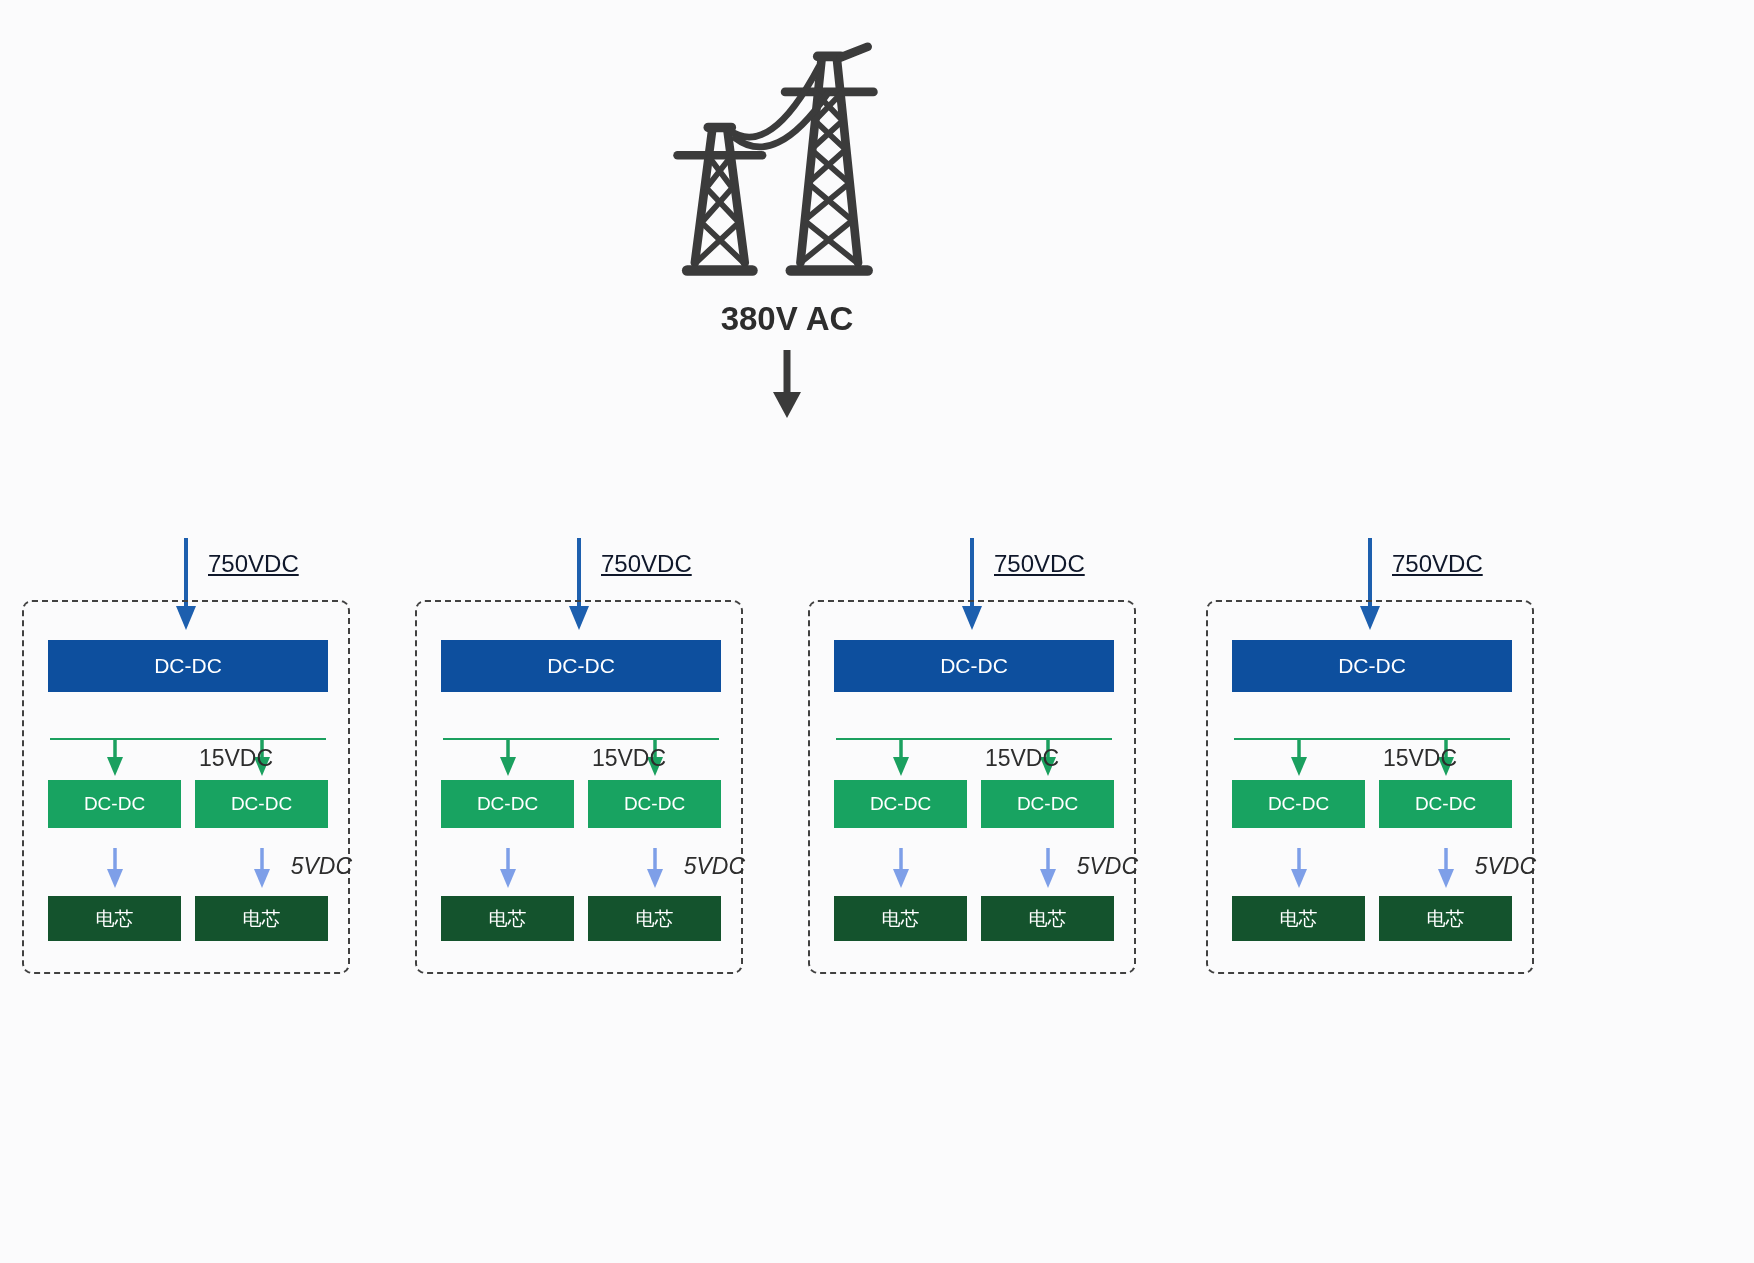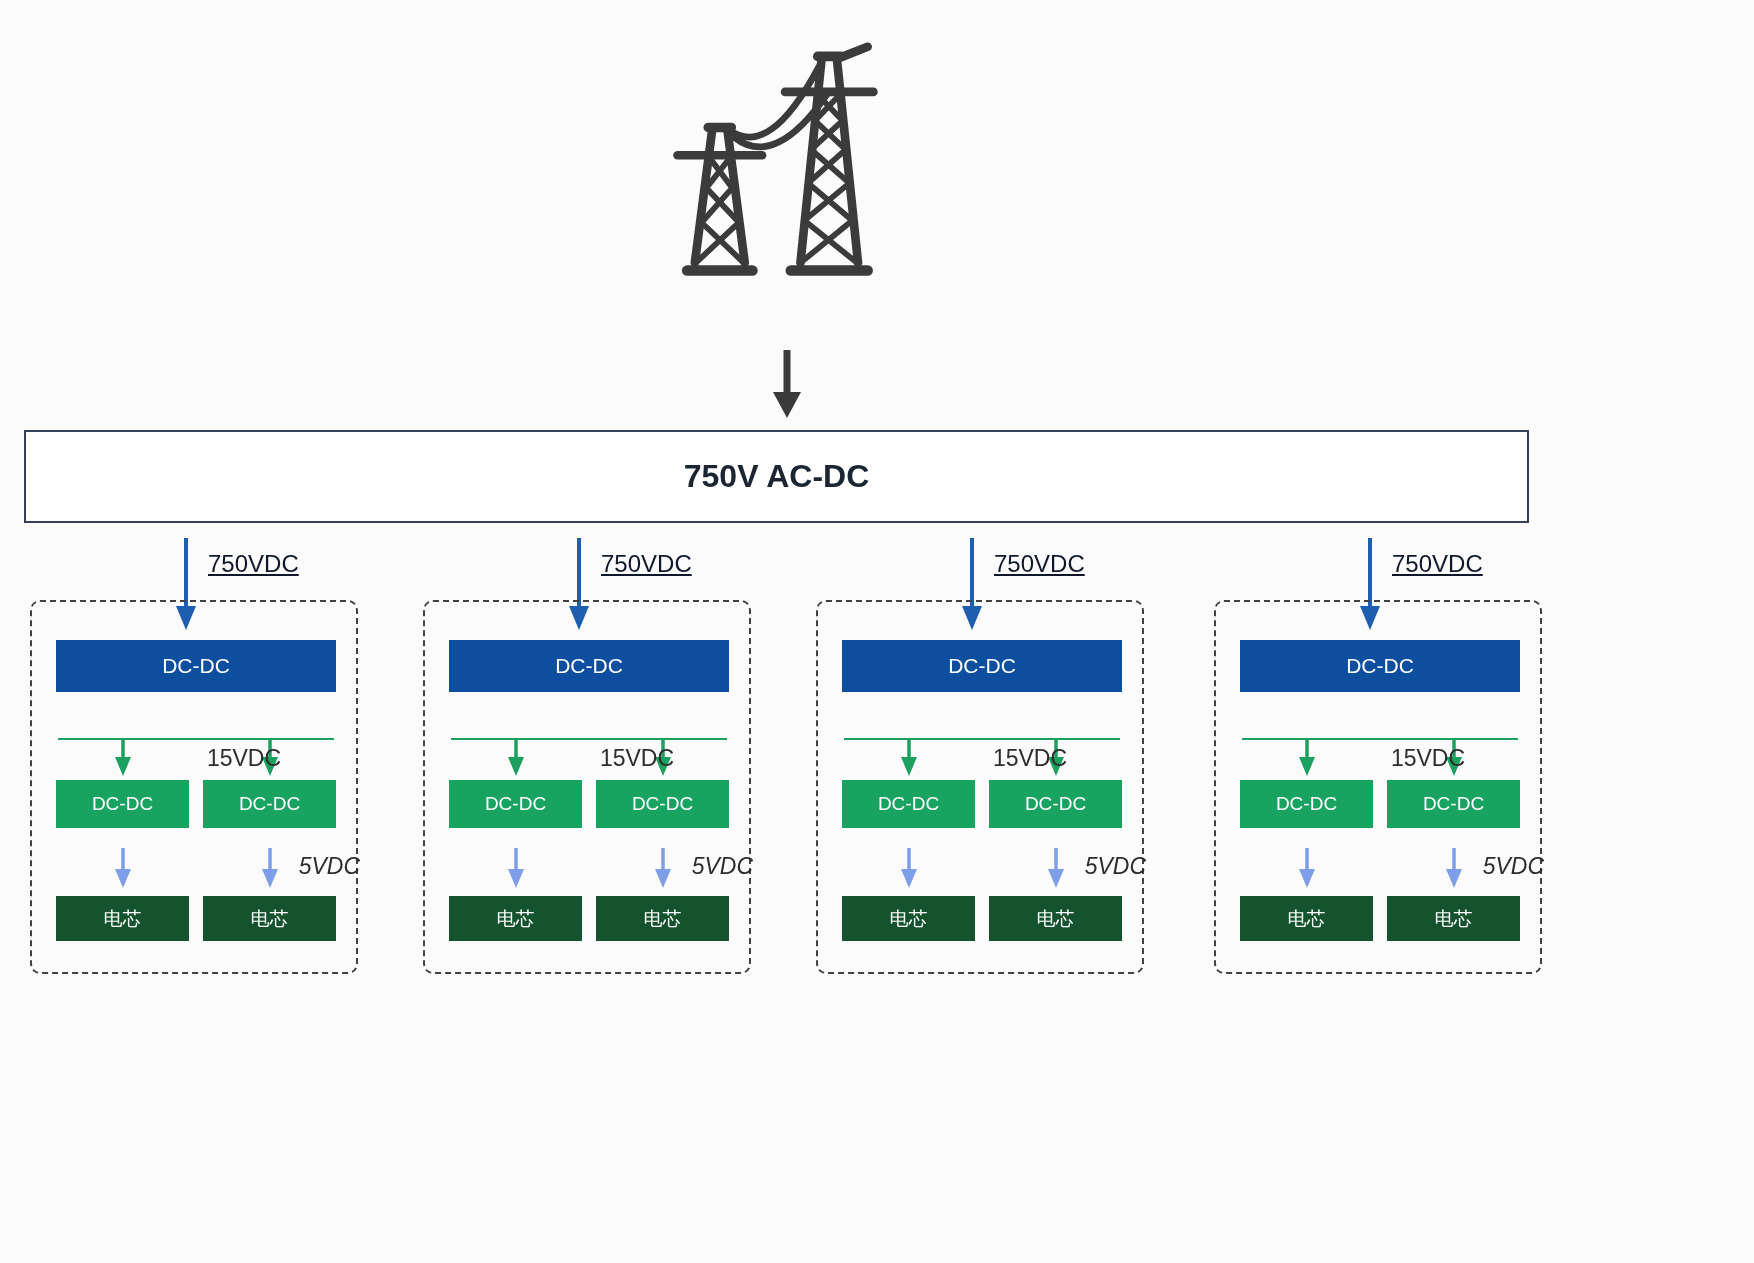--- a/index.html
+++ b/index.html
@@ -17,21 +17,21 @@
                    box-sizing:border-box; background:#ffffff; border:2px solid #32405c;
                    display:flex; align-items:center; justify-content:center;
                    font-size:32px; font-weight:bold; color:#1c2633; }
 
   .branch { position:absolute; top:538px; width:328px; height:440px; }
   #b0 { left:22px; } #b1 { left:415px; } #b2 { left:808px; } #b3 { left:1206px; }
 
   .branch-arrow { position:absolute; left:151px; top:0; }
   .input-label  { position:absolute; left:186px; top:12px; font-size:24px; color:#0f172a;text-decoration:underline; }
 
-  .branch-box { position:absolute; left:8px; top:62px; width:328px; height:374px;
+  .branch-box { position:absolute; left:0; top:62px; width:328px; height:374px;
                 box-sizing:border-box; border:2px dashed #414141; border-radius:10px; }
 
   .stage1 { position:absolute; left:24px; top:38px; width:280px; height:52px;
             background:#0d4f9e; color:#ffffff; font-size:21px;
             display:flex; align-items:center; justify-content:center; }
 
   .sep { position:absolute; left:26px; top:136px; width:276px; height:2px; background:#1ba05f; }
 
   .arrow-g { position:absolute; top:138px; }
   .arrow-b { position:absolute; top:246px; }
@@ -74,27 +74,27 @@
       <path d="M16,118 L104,118"></path>
       <path d="M26,238 L94,238" stroke-width="11"></path>
       <polyline points="49,120 73,152 41,188 85,230" stroke-width="6"></polyline>
       <polyline points="71,120 46,152 80,188 35,230" stroke-width="6"></polyline>
 
       <path d="M70,92 Q112,122 163,26" stroke-width="7"></path>
       <path d="M76,100 Q118,132 172,54" stroke-width="7"></path>
     </g>
   </svg>
 
+  <div class="source-label">380V AC</div>
 
   <svg class="main-arrow" width="40" height="70" viewBox="0 0 40 70">
     <line x1="20" y1="0" x2="20" y2="46" stroke="#3a3a3a" stroke-width="7"></line>
     <polygon points="6,42 34,42 20,68" fill="#3a3a3a"></polygon>
   </svg>
 
-  <div class="converter-box">750V AC-DC</div>
 
   <div class="branch" id="b0">
     <svg class="branch-arrow" width="26" height="94" viewBox="0 0 26 94">
       <line x1="13" y1="0" x2="13" y2="72" stroke="#1d5fae" stroke-width="4"></line>
         <polygon points="3,68 23,68 13,92" fill="#1d5fae"></polygon>
     </svg>
     <div class="input-label">750VDC</div>
     <div class="branch-box">
       <div class="stage1">DC-DC</div>
       <div class="sep"></div>

